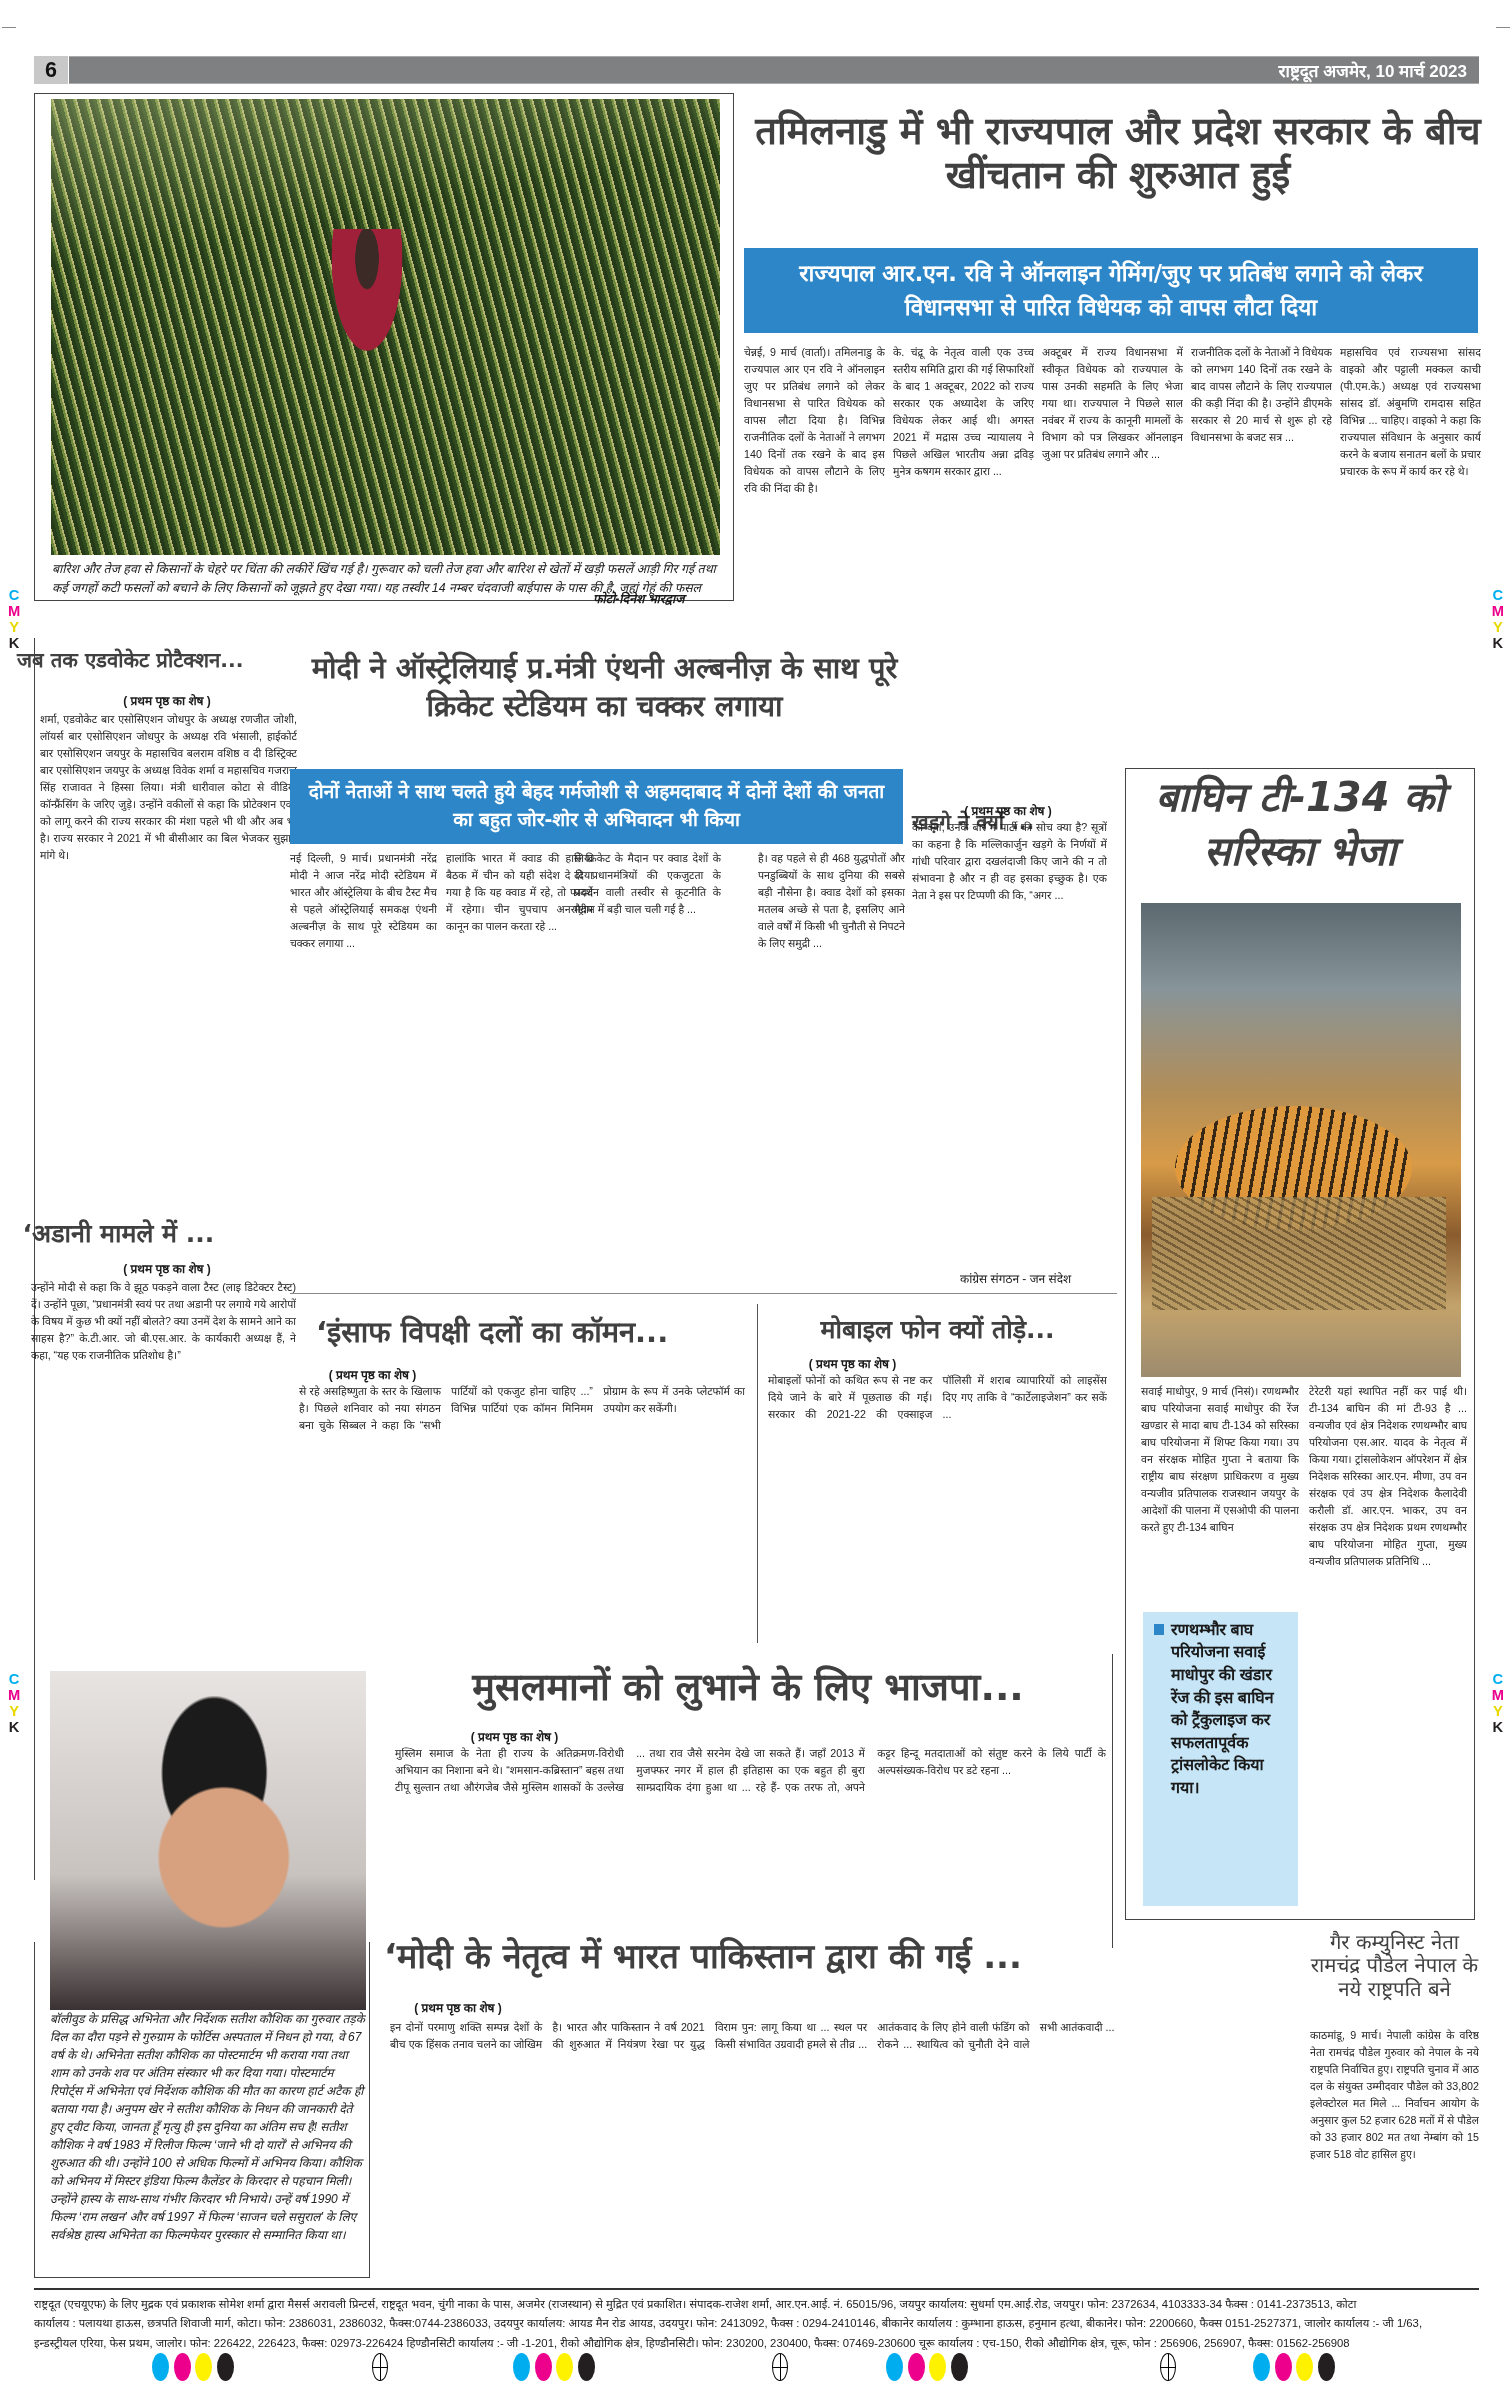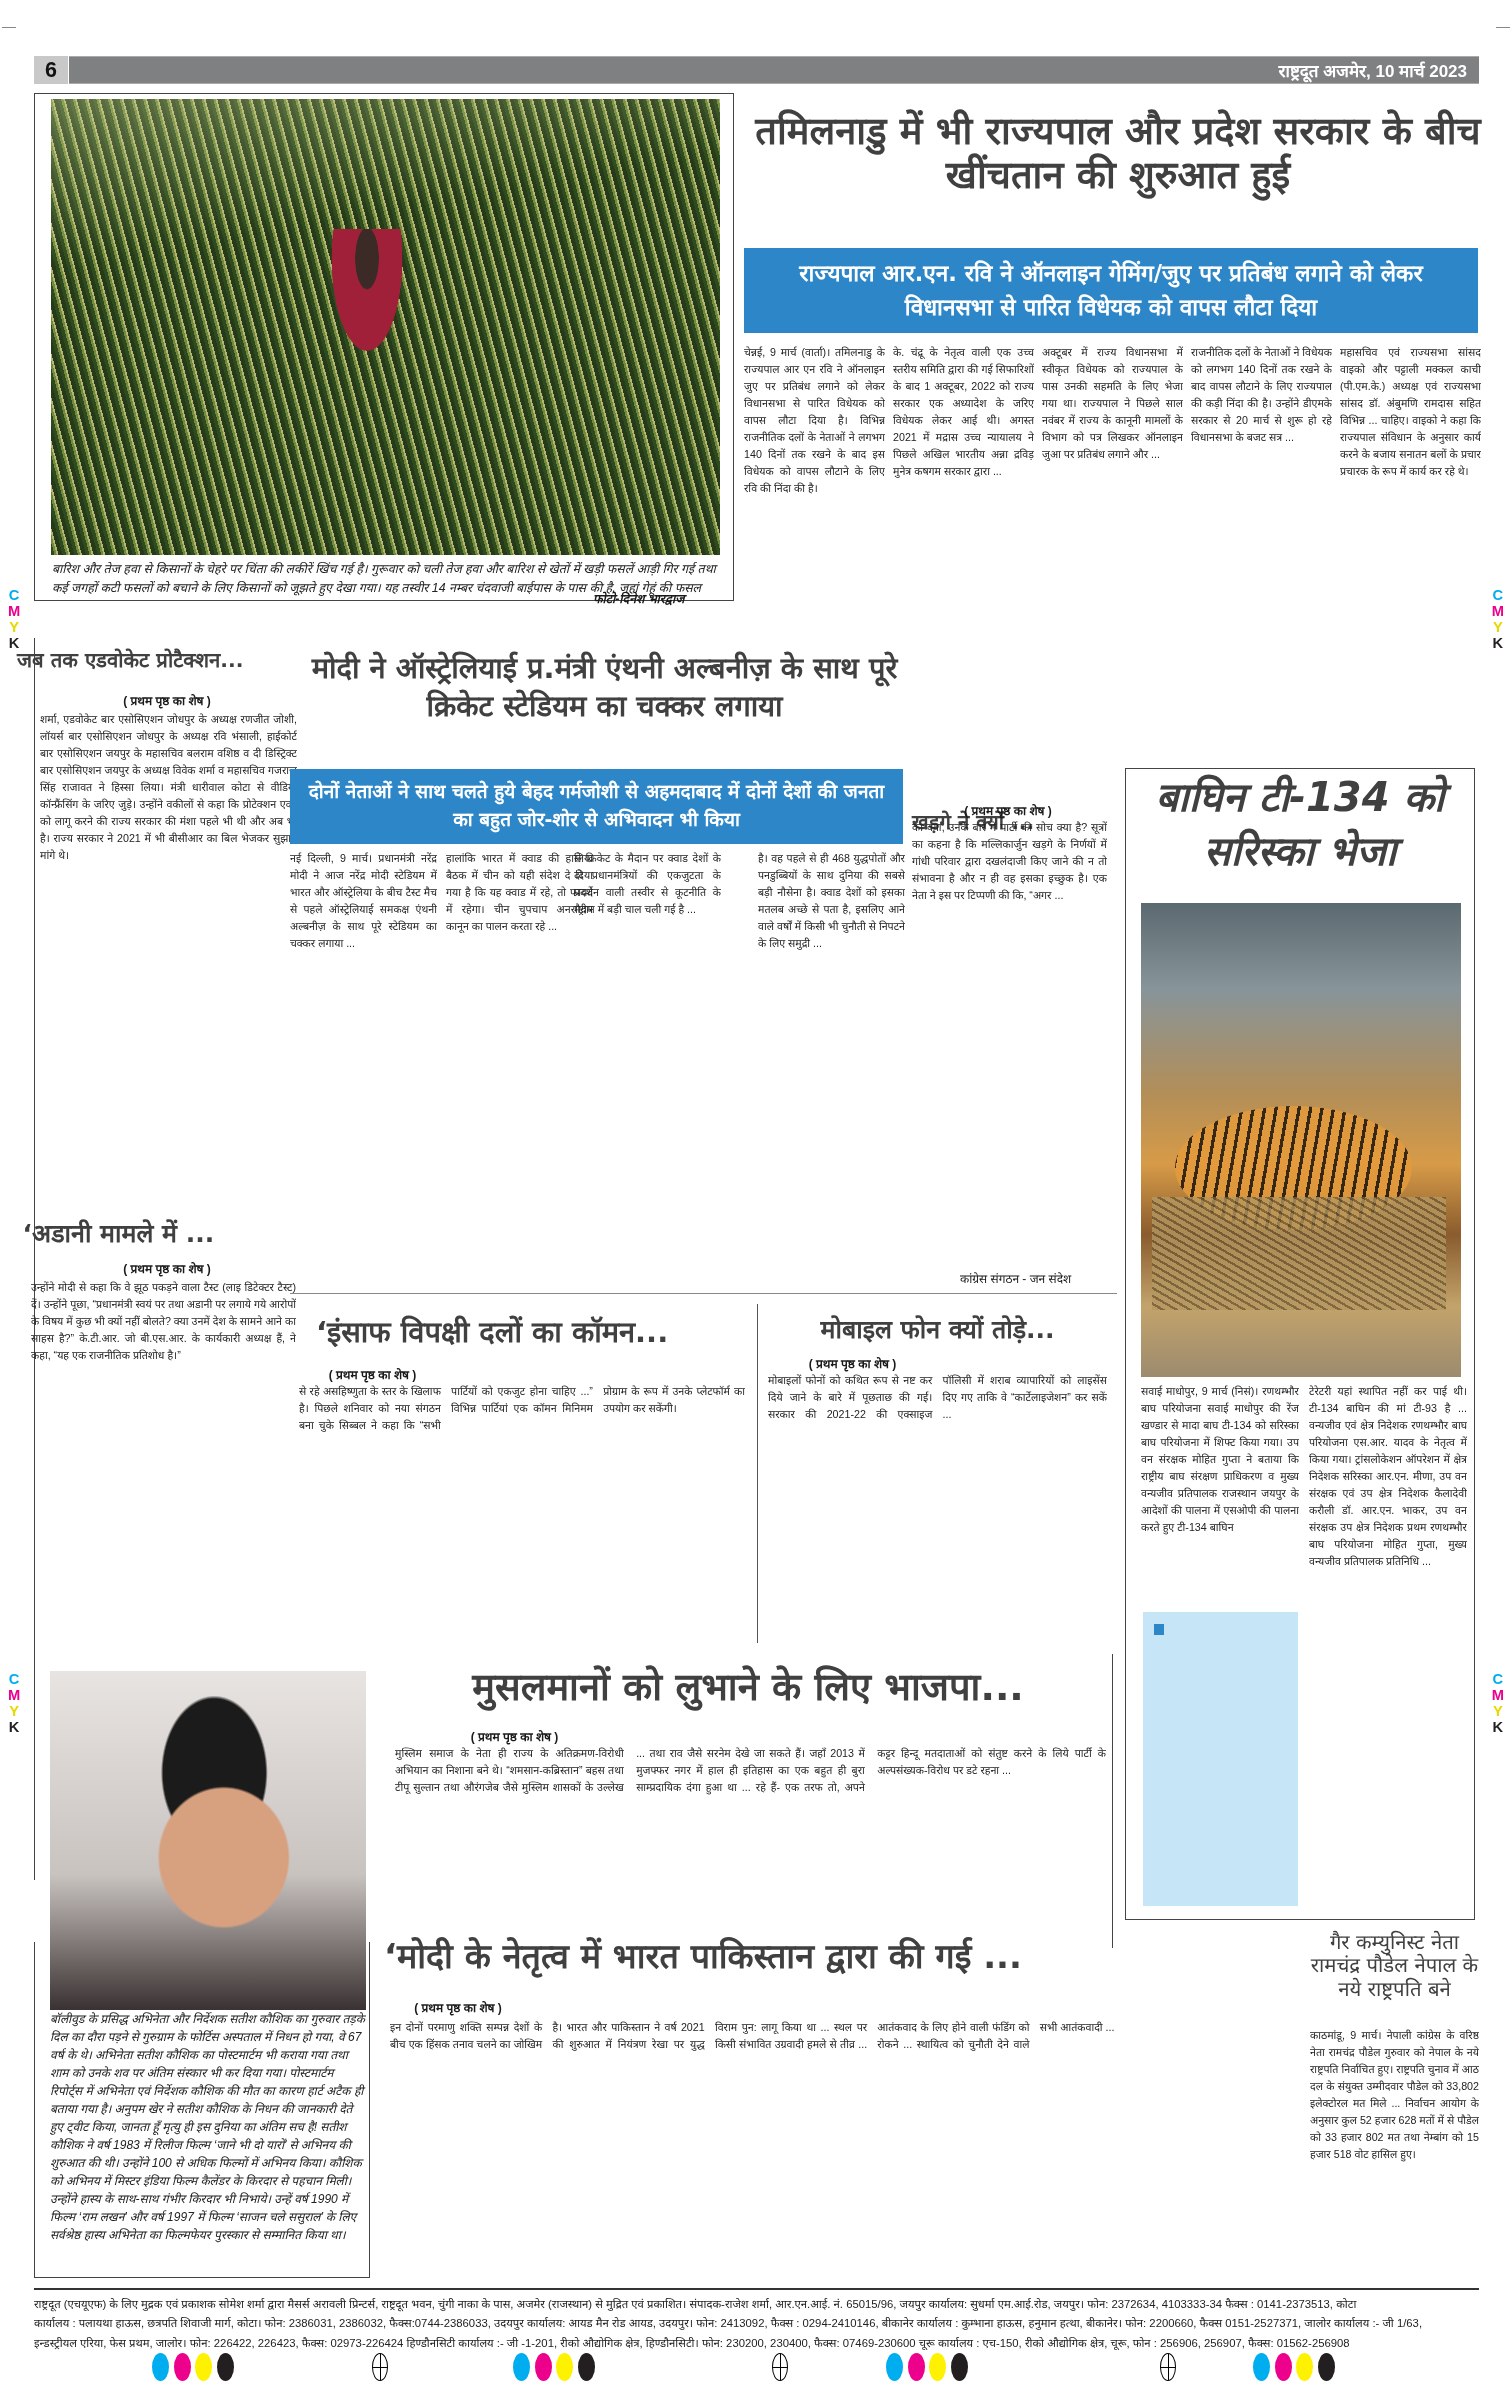--- a/index.html
+++ b/index.html
@@ -105,20 +105,21 @@
 <div class="abs box" style="left:1125px;top:768px;width:350px;height:1152px;"></div>
 <div class="abs headline" style="left:1135px;top:770px;width:330px;font-size:40px;text-align:center;line-height:54px;font-style:italic;">बाघिन टी-134 को सरिस्का भेजा</div>
 <div class="abs photo" style="left:1141px;top:903px;width:320px;height:474px;background:
   linear-gradient(180deg, #5b6a70 0%, #87949a 18%, #b28e58 40%, #d79b48 55%, #8a5c2e 70%, #c3a36b 85%, #9c8b6e 100%);">
   <div class="abs" style="left:34px;top:203px;width:237px;height:124px;border-radius:50%;background:repeating-linear-gradient(100deg,#e49a3a 0 8px,#1d140c 8px 11.3px);opacity:.85;"></div>
   <div class="abs" style="left:11.3px;top:294px;width:294px;height:113px;background:repeating-linear-gradient(30deg,#b4975f 0 4.5px,#6f5a36 4.5px 6.8px);opacity:.8;"></div>
 </div>
 <div class="col body-text" style="left:1141px;top:1383px;width:158px;height:294px;overflow:hidden;">सवाई माधोपुर, 9 मार्च (निसं)। रणथम्भौर बाघ परियोजना सवाई माधोपुर की रेंज खण्डार से मादा बाघ टी-134 को सरिस्का बाघ परियोजना में शिफ्ट किया गया। उप वन संरक्षक मोहित गुप्ता ने बताया कि राष्ट्रीय बाघ संरक्षण प्राधिकरण व मुख्य वन्यजीव प्रतिपालक राजस्थान जयपुर के आदेशों की पालना में एसओपी की पालना करते हुए टी-134 बाघिन</div>
 <div class="abs" style="left:1143px;top:1612px;width:155px;height:294px;background:#c6e6f7;">
   <span class="abs" style="left:11.3px;top:12.4px;width:10.2px;height:10.2px;background:#2d86c8;"></span>
+  <div class="abs" style="left:28px;top:6.8px;width:121px;font-weight:bold;font-size:16px;line-height:22.6px;color:#1a1a1a;">रणथम्भौर बाघ परियोजना सवाई माधोपुर की खंडार रेंज की इस बाघिन को ट्रैंकुलाइज कर सफलतापूर्वक ट्रांसलोकेट किया गया।</div>
 </div>
 <div class="col body-text" style="left:1309px;top:1383px;width:158px;height:525px;overflow:hidden;">टेरेटरी यहां स्थापित नहीं कर पाई थी। टी-134 बाघिन की मां टी-93 है ... वन्यजीव एवं क्षेत्र निदेशक रणथम्भौर बाघ परियोजना एस.आर. यादव के नेतृत्व में किया गया। ट्रांसलोकेशन ऑपरेशन में क्षेत्र निदेशक सरिस्का आर.एन. मीणा, उप वन संरक्षक एवं उप क्षेत्र निदेशक कैलादेवी करौली डॉ. आर.एन. भाकर, उप वन संरक्षक उप क्षेत्र निदेशक प्रथम रणथम्भौर बाघ परियोजना मोहित गुप्ता, मुख्य वन्यजीव प्रतिपालक प्रतिनिधि ...</div>
 
 <div class="abs" style="left:290px;top:1293px;width:827px;height:1.1px;background:#888;"></div>
 <div class="abs headline" style="left:316px;top:1316px;width:429px;font-size:29px;">‘इंसाफ विपक्षी दलों का कॉमन...</div>
 <div class="abs subhead" style="left:299px;top:1366px;width:147px;">( प्रथम पृष्ठ का शेष )</div>
 <div class="col body-text" style="left:299px;top:1383px;width:446px;height:260px;overflow:hidden;column-count:3;column-gap:10.2px;">से रहे असहिष्णुता के स्तर के खिलाफ है। पिछले शनिवार को नया संगठन बना चुके सिब्बल ने कहा कि “सभी पार्टियों को एकजुट होना चाहिए ...” विभिन्न पार्टियां एक कॉमन मिनिमम प्रोग्राम के रूप में उनके प्लेटफॉर्म का उपयोग कर सकेंगी।</div>
 <div class="abs rule-v" style="left:757px;top:1304px;height:339px;"></div>
 
 <div class="abs headline" style="left:768px;top:1316px;width:339px;font-size:25px;text-align:center;">मोबाइल फोन क्यों तोड़े...</div>

